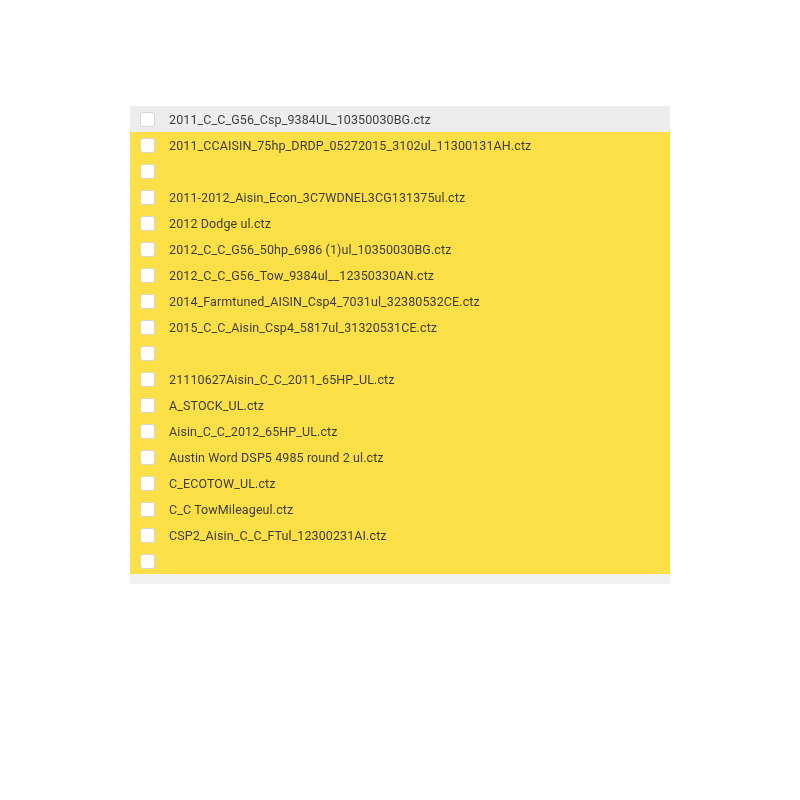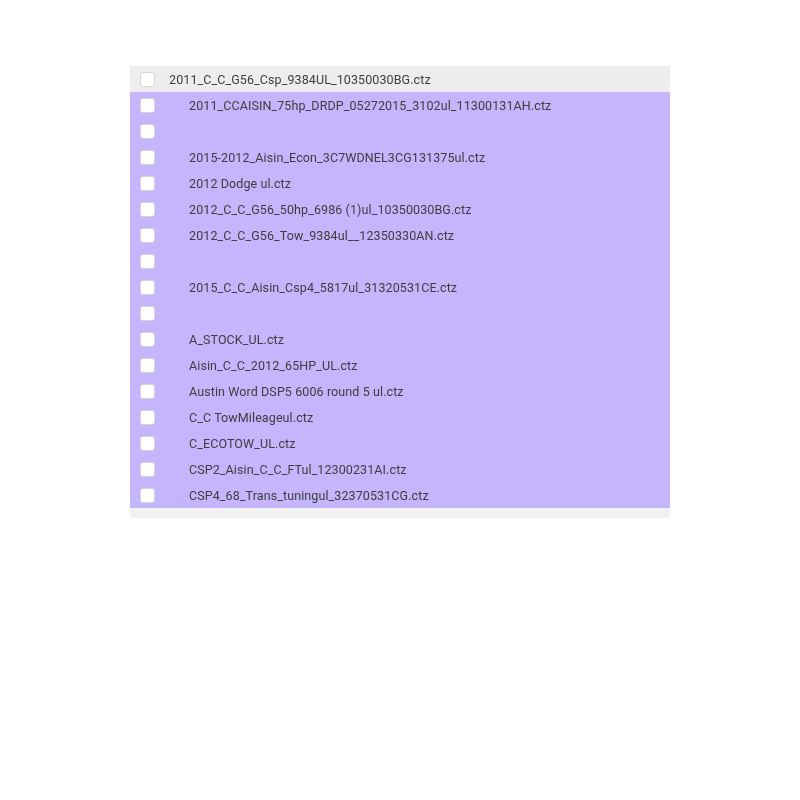--- a/index.html
+++ b/index.html
@@ -8,39 +8,38 @@
       box-sizing: border-box;
     }
     body {
       font-family: -apple-system, BlinkMacSystemFont, "Segoe UI", Roboto, "Helvetica Neue", Arial, sans-serif;
       background: #ffffff;
       width: 800px;
       height: 800px;
       overflow: hidden;
     }
     .container {
-      padding: 66px 130px 0 130px;
+      padding: 106px 130px 0 130px;
     }
     .file-list {
       list-style: none;
       width: 100%;
     }
     .file-row {
       display: flex;
       align-items: center;
       height: 26px;
       padding: 0 6px 0 10px;
       cursor: default;
     }
     .file-row.selected {
       background: #ededed;
     }
     .file-row:not(.selected) {
-      background: #c4b5fd;
-      gap: 20px;
+      background: #fde047;
     }
     .footer-fade {
       height: 10px;
       background: #f2f2f2;
       margin-top: 0;
     }
     .checkbox {
       width: 15px;
       height: 15px;
       border: 1.3px solid #d6d6d6;
@@ -69,67 +68,71 @@
       </li>
       <li class="file-row">
         <span class="checkbox"></span>
         <span class="file-name">2011_CCAISIN_75hp_DRDP_05272015_3102ul_11300131AH.ctz</span>
       </li>
       <li class="file-row">
         <span class="checkbox"></span>
       </li>
       <li class="file-row">
         <span class="checkbox"></span>
-        <span class="file-name">2015-2012_Aisin_Econ_3C7WDNEL3CG131375ul.ctz</span>
+        <span class="file-name">2011-2012_Aisin_Econ_3C7WDNEL3CG131375ul.ctz</span>
       </li>
       <li class="file-row">
         <span class="checkbox"></span>
         <span class="file-name">2012 Dodge ul.ctz</span>
       </li>
       <li class="file-row">
         <span class="checkbox"></span>
         <span class="file-name">2012_C_C_G56_50hp_6986 (1)ul_10350030BG.ctz</span>
       </li>
       <li class="file-row">
         <span class="checkbox"></span>
         <span class="file-name">2012_C_C_G56_Tow_9384ul__12350330AN.ctz</span>
       </li>
       <li class="file-row">
         <span class="checkbox"></span>
+        <span class="file-name">2014_Farmtuned_AISIN_Csp4_7031ul_32380532CE.ctz</span>
       </li>
       <li class="file-row">
         <span class="checkbox"></span>
         <span class="file-name">2015_C_C_Aisin_Csp4_5817ul_31320531CE.ctz</span>
       </li>
       <li class="file-row">
         <span class="checkbox"></span>
+      </li>
+      <li class="file-row">
+        <span class="checkbox"></span>
+        <span class="file-name">21110627Aisin_C_C_2011_65HP_UL.ctz</span>
       </li>
       <li class="file-row">
         <span class="checkbox"></span>
         <span class="file-name">A_STOCK_UL.ctz</span>
       </li>
       <li class="file-row">
         <span class="checkbox"></span>
         <span class="file-name">Aisin_C_C_2012_65HP_UL.ctz</span>
       </li>
       <li class="file-row">
         <span class="checkbox"></span>
-        <span class="file-name">Austin Word DSP5 6006 round 5 ul.ctz</span>
+        <span class="file-name">Austin Word DSP5 4985 round 2 ul.ctz</span>
+      </li>
+      <li class="file-row">
+        <span class="checkbox"></span>
+        <span class="file-name">C_ECOTOW_UL.ctz</span>
       </li>
       <li class="file-row">
         <span class="checkbox"></span>
         <span class="file-name">C_C TowMileageul.ctz</span>
       </li>
       <li class="file-row">
         <span class="checkbox"></span>
-        <span class="file-name">C_ECOTOW_UL.ctz</span>
-      </li>
-      <li class="file-row">
-        <span class="checkbox"></span>
         <span class="file-name">CSP2_Aisin_C_C_FTul_12300231AI.ctz</span>
       </li>
       <li class="file-row">
         <span class="checkbox"></span>
-        <span class="file-name">CSP4_68_Trans_tuningul_32370531CG.ctz</span>
       </li>
     </ul>
   <div class="footer-fade"></div>
 </div>
 
 </body></html>

